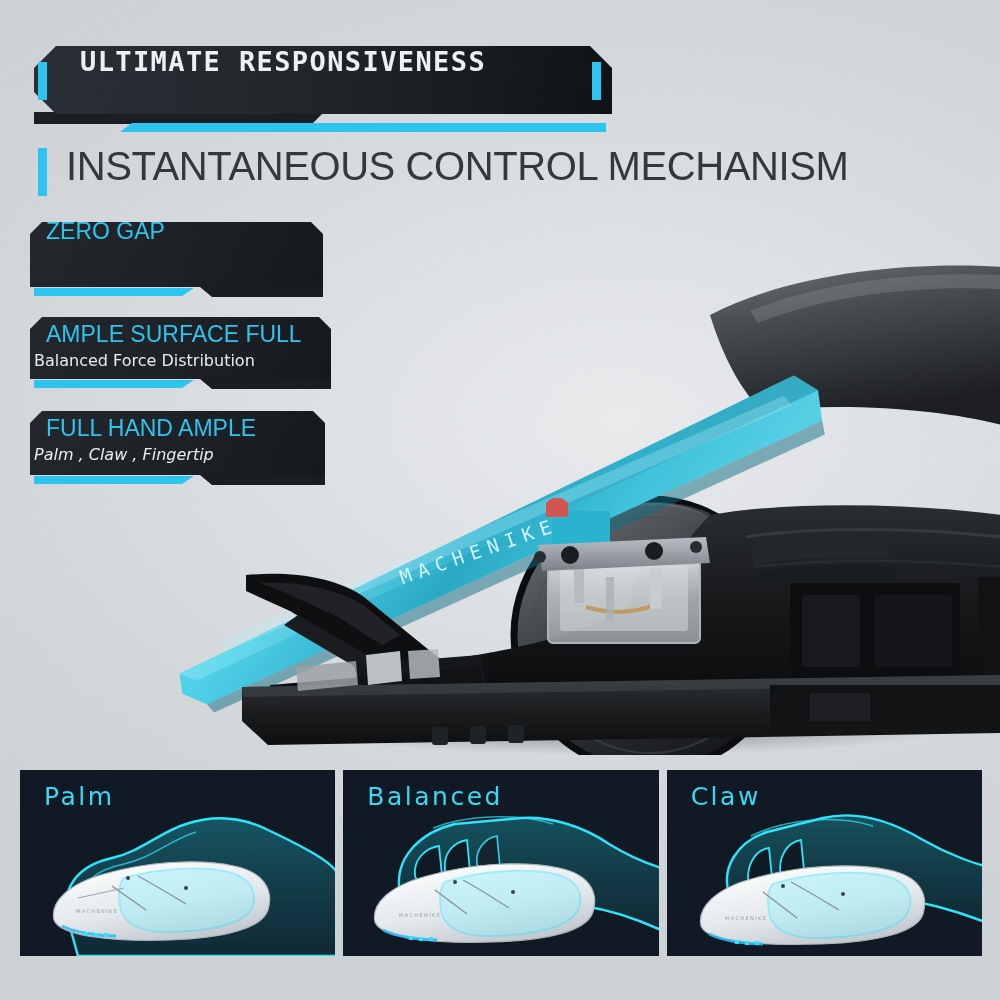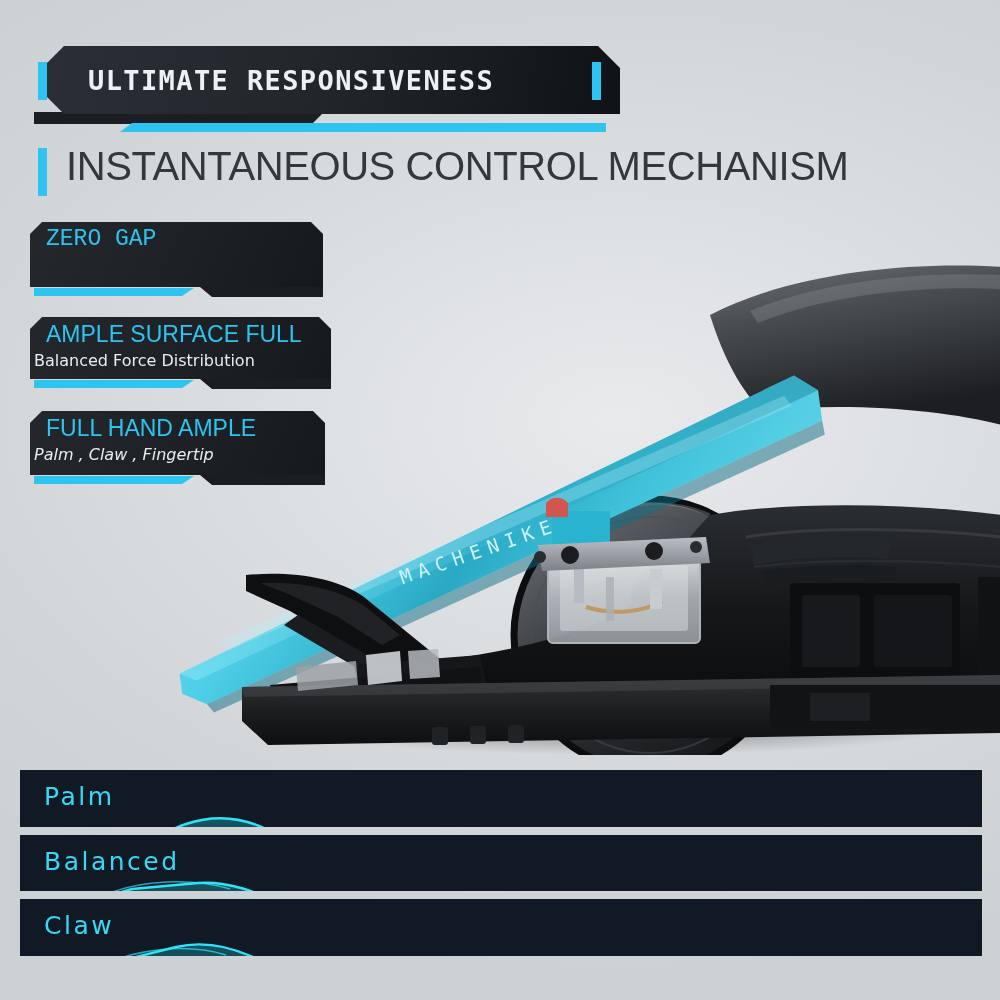--- a/index.html
+++ b/index.html
@@ -13,24 +13,24 @@
 
   
   #bg-gradient{
     position:absolute; inset:0;
     background:
       radial-gradient(ellipse 900px 560px at 62% 42%, #e8eaec 0%, #dcdfe2 40%, #d2d6d9 72%, #ccd1d4 100%);
   }
 
   
   #header-banner{
-    position:absolute; left:42px; top:46px; width:578px; height:68px;
+    position:absolute; left:34px; top:46px; width:578px; height:68px;
     background:linear-gradient(100deg,#2a2f35 0%,#23272c 45%,#101315 100%);
     clip-path:polygon(0 22px, 22px 0, 556px 0, 578px 22px, 578px 68px, 22px 68px, 0 46px);
-    display:flex; align-items:center;
+    display:flex; 
   }
   #header-banner-text{
     font-family:"DejaVu Sans Mono", monospace;
     font-size:27px; font-weight:bold; color:#eef1f3;
     letter-spacing:1.4px; margin-left:46px;
     white-space:nowrap;
   }
   .banner-tick{
     position:absolute; width:9px; height:38px; background:#2ec4f0; top:62px;
   }
@@ -69,21 +69,21 @@
   .callout-sub{
     position:absolute; color:#e9edf0; font-size:16px;
     font-family:"DejaVu Sans", sans-serif; line-height:1.32;
   }
   .callout-underline{
     position:absolute; height:8px; background:#2ec4f0;
   }
 
   #callout-0{ left:30px; top:222px; width:293px; height:65px;
     clip-path:polygon(0 12px, 12px 0, 281px 0, 293px 12px, 293px 65px, 0 65px); }
-  #callout-0-title{ left:46px; top:226px;font-family:Liberation Mono, monospace; }
+  #callout-0-title{ left:46px; top:218px; }
   #callout-0-sub{ left:32px; top:254px; }
   #callout-0-ul{ left:34px; top:288px; width:160px;
     clip-path:polygon(0 0, 160px 0, 148px 8px, 0 8px); }
   #callout-0-ulbg{ position:absolute; left:30px; top:287px; width:293px; height:10px;
     background:#1a1d21; clip-path:polygon(0 0, 293px 0, 293px 10px, 182px 10px, 170px 0, 0 0); }
 
   #callout-1{ left:30px; top:317px; width:301px; height:62px;
     clip-path:polygon(0 12px, 12px 0, 289px 0, 301px 12px, 301px 62px, 0 62px); }
   #callout-1-title{ left:46px; top:321px; }
   #callout-1-sub{ left:34px; top:350px; }
@@ -103,21 +103,21 @@
 
   
   #product-stage{
     position:absolute; left:150px; top:215px; width:850px; height:540px;
     overflow:hidden;
   }
 
   
   #grip-panels{
     position:absolute; left:20px; top:770px; width:962px; height:186px;
-    display:flex; gap:8px;flex-direction:column;
+    display:flex; gap:8px;
   }
   .grip-panel{
     flex:1; position:relative; background:#111a24; overflow:hidden;
   }
   .grip-label{
     position:absolute; left:24px; top:12px;
     font-family:"DejaVu Sans", sans-serif;
     font-size:25px; color:#39d8f5; letter-spacing:2.5px;
   }
   .grip-art{ position:absolute; inset:0; }

